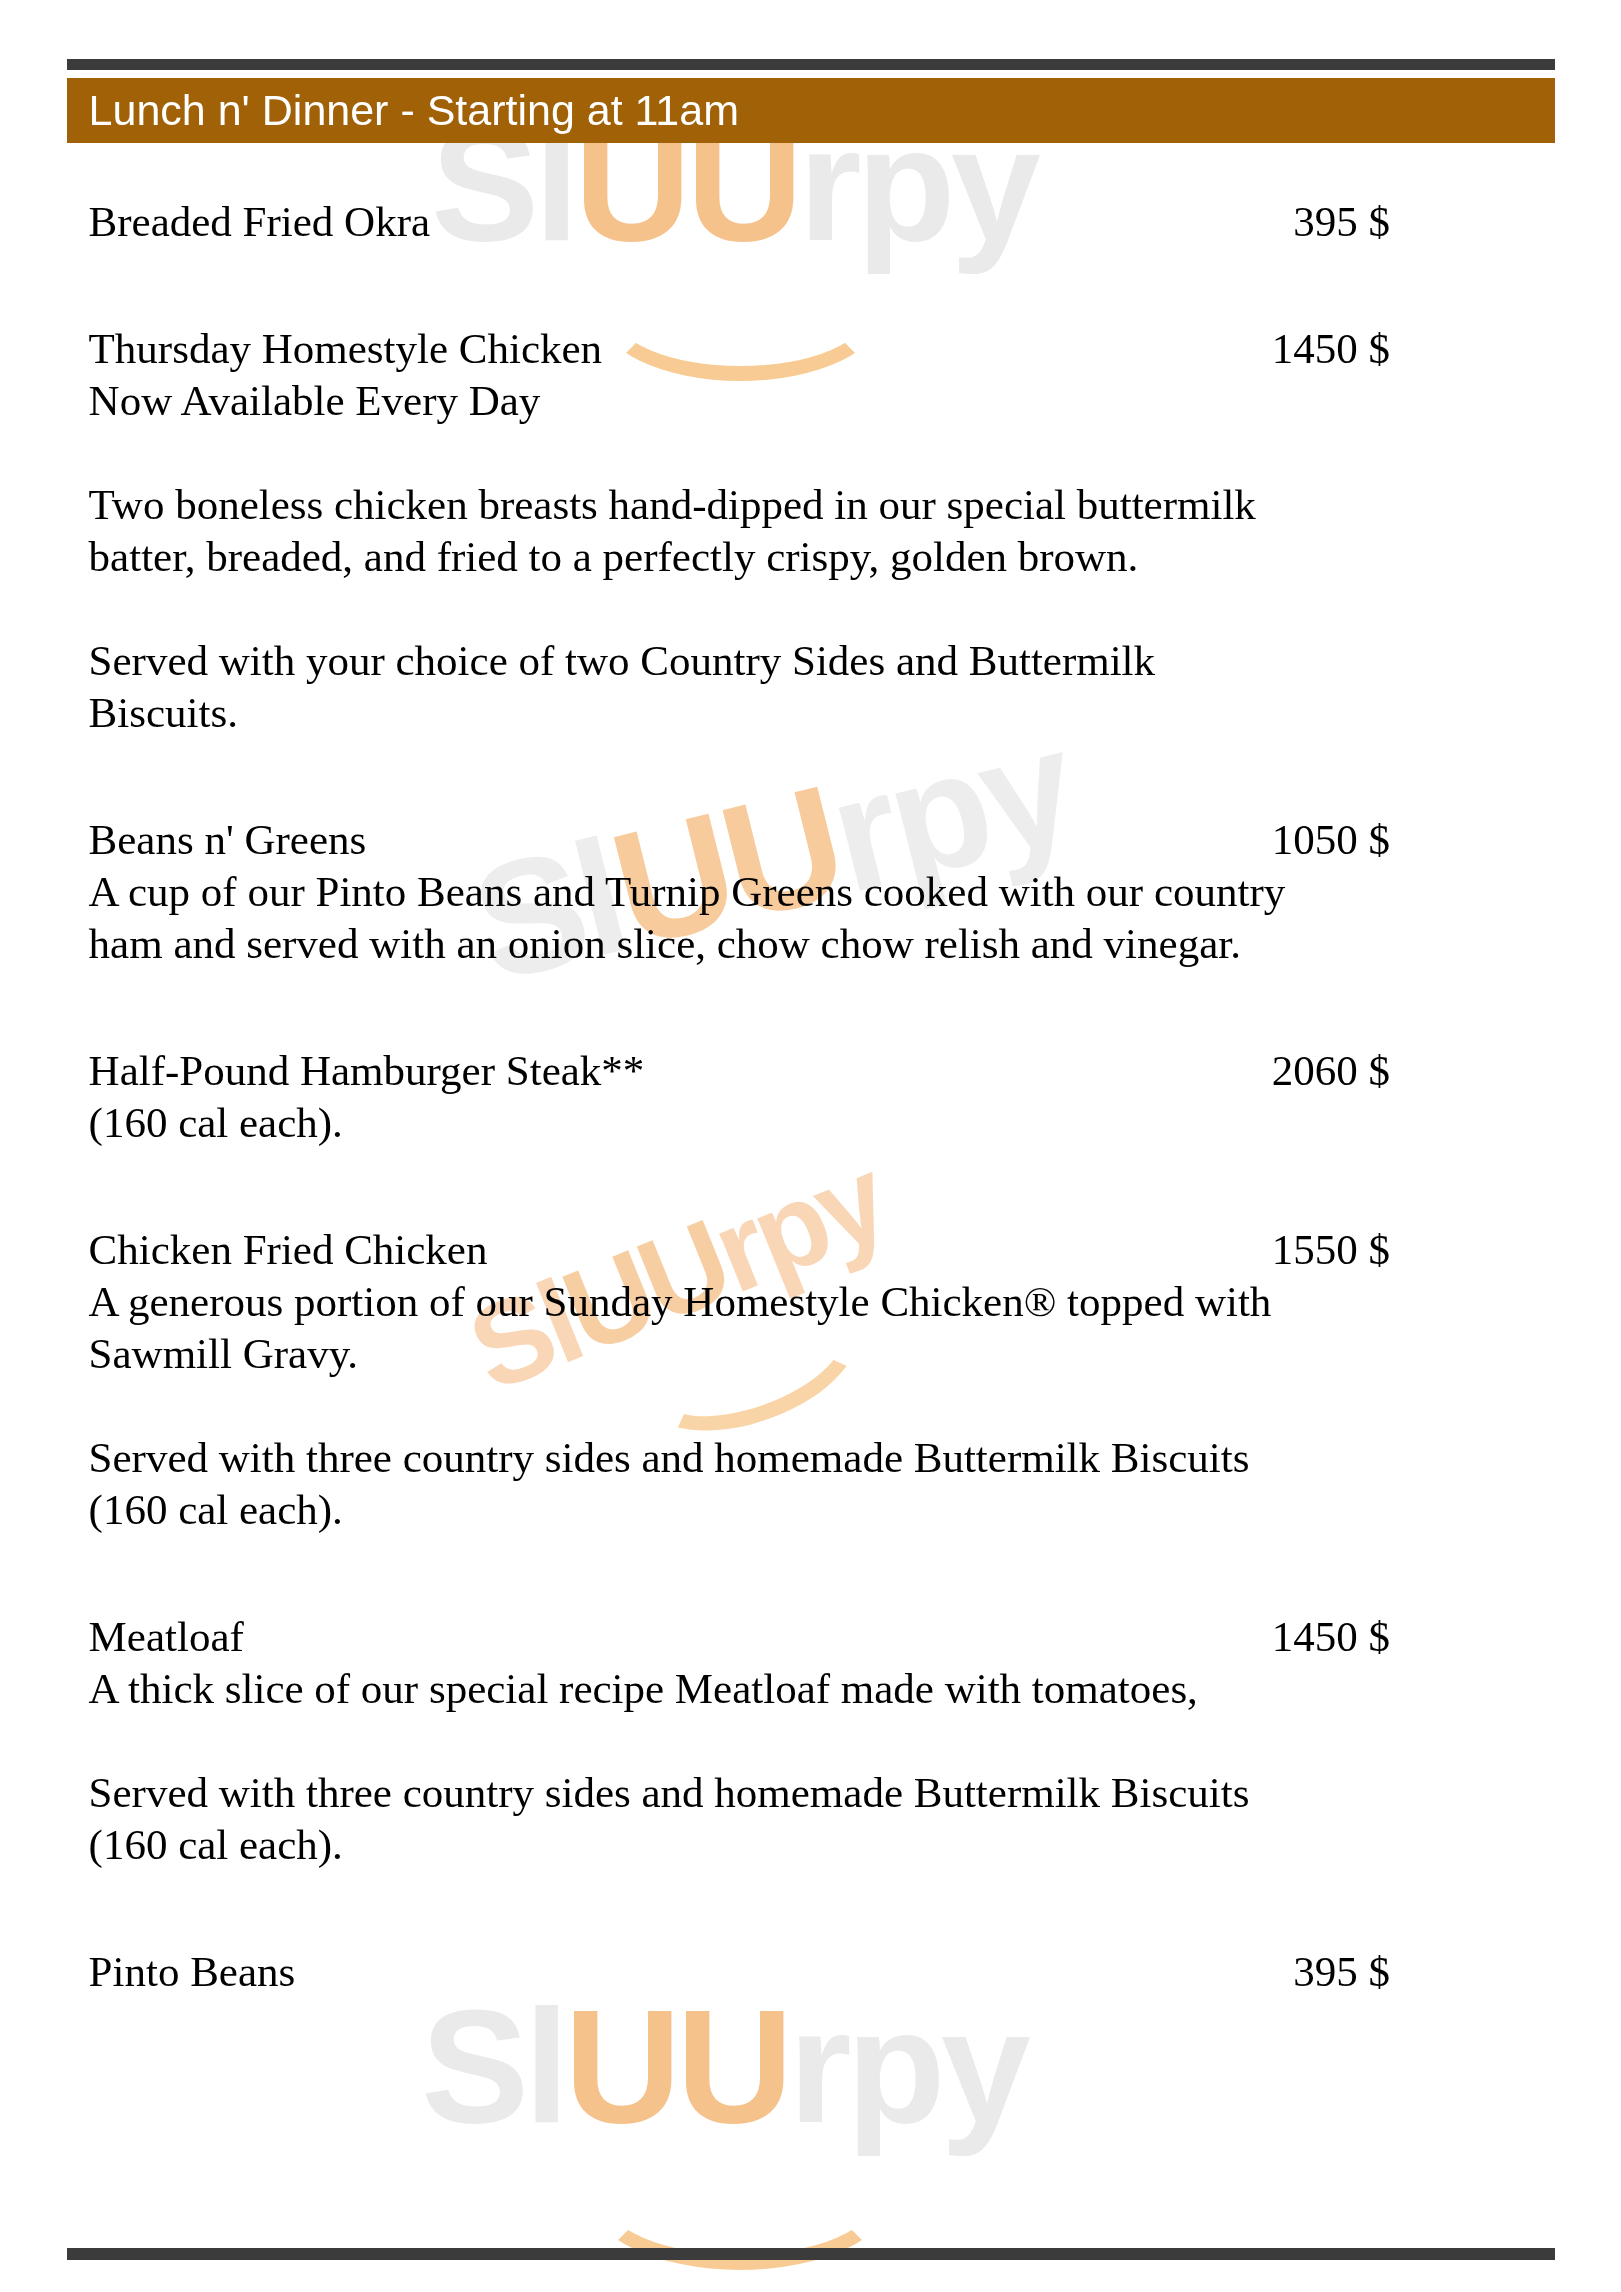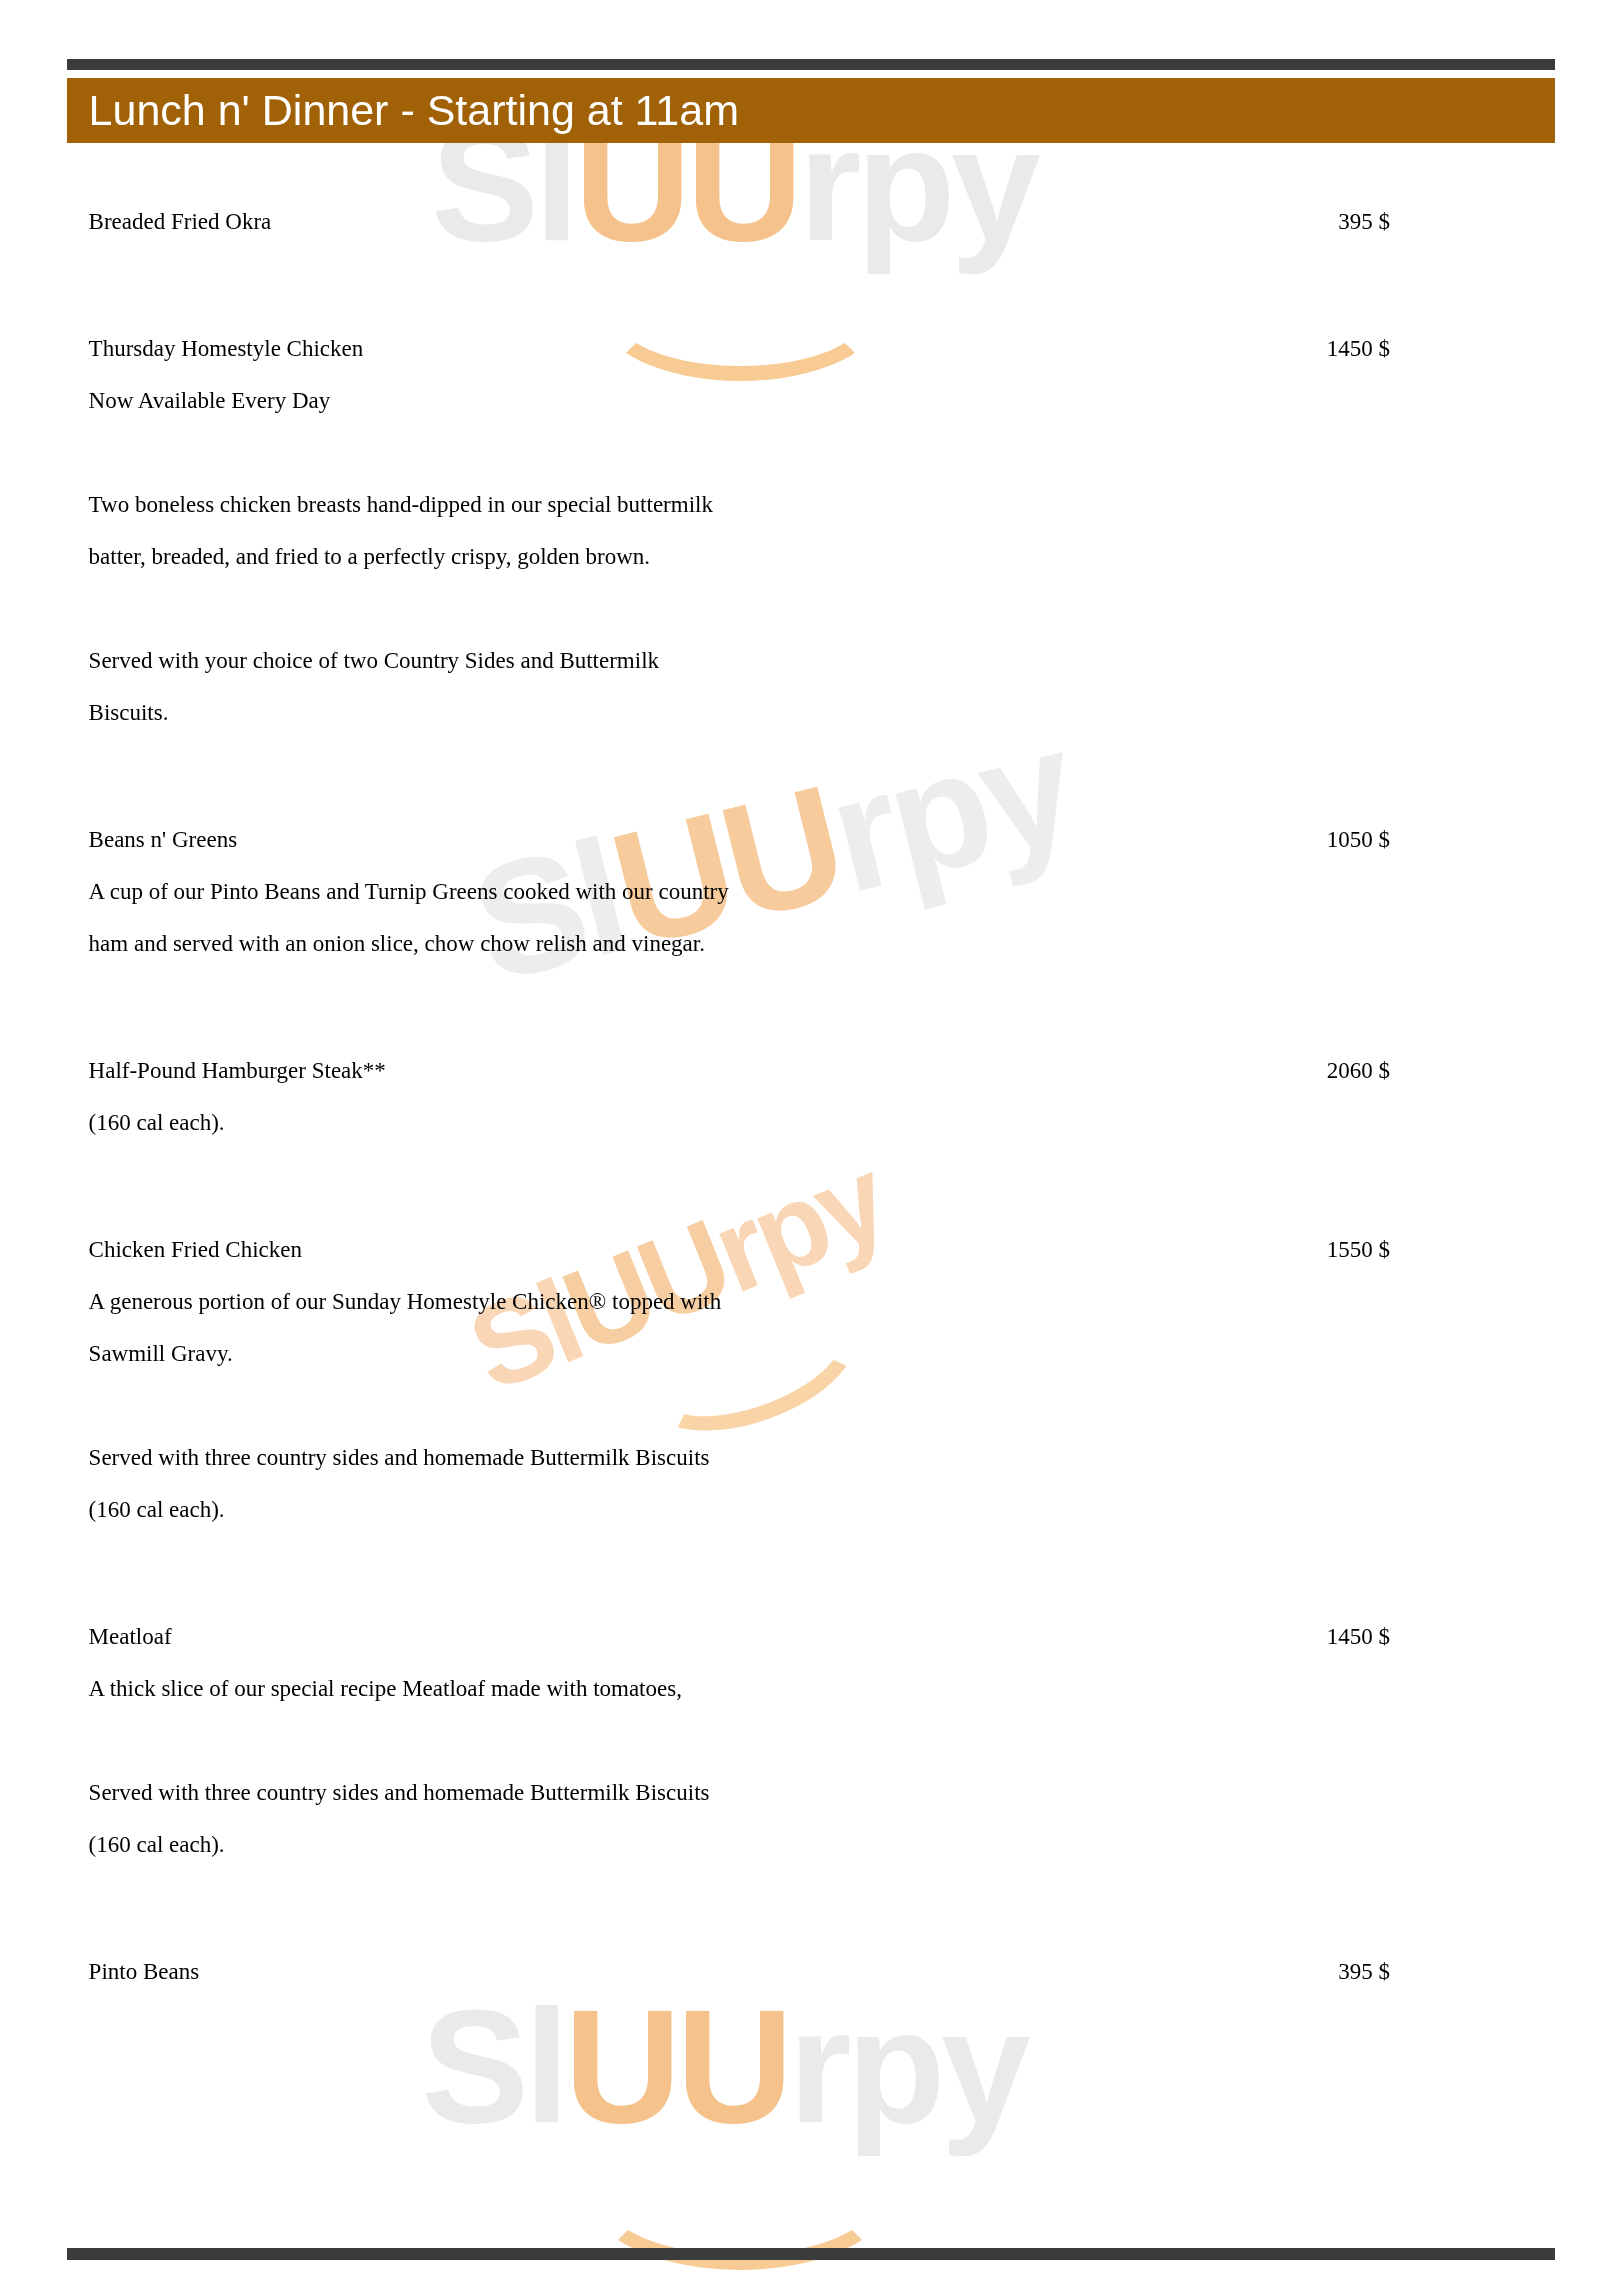--- a/index.html
+++ b/index.html
@@ -55,21 +55,21 @@
   }
   .header-title {
     font-family: "Liberation Sans", sans-serif;
     font-size: 43px;
     color: #ffffff;
   }
 
   .menu { padding: 53px 0 0 21.6px; }
   .item { margin-bottom: 75px; }
   .line {
-    font-size: 23px;
+    font-size: 43px;
     line-height: 52px;
     white-space: nowrap;
   }
   .item-head {
     display: flex;
     justify-content: space-between;
     padding-right: 165px;
   }
   .para { margin: 0; }
   .para + .para, .para.gap { margin-top: 52px; }

